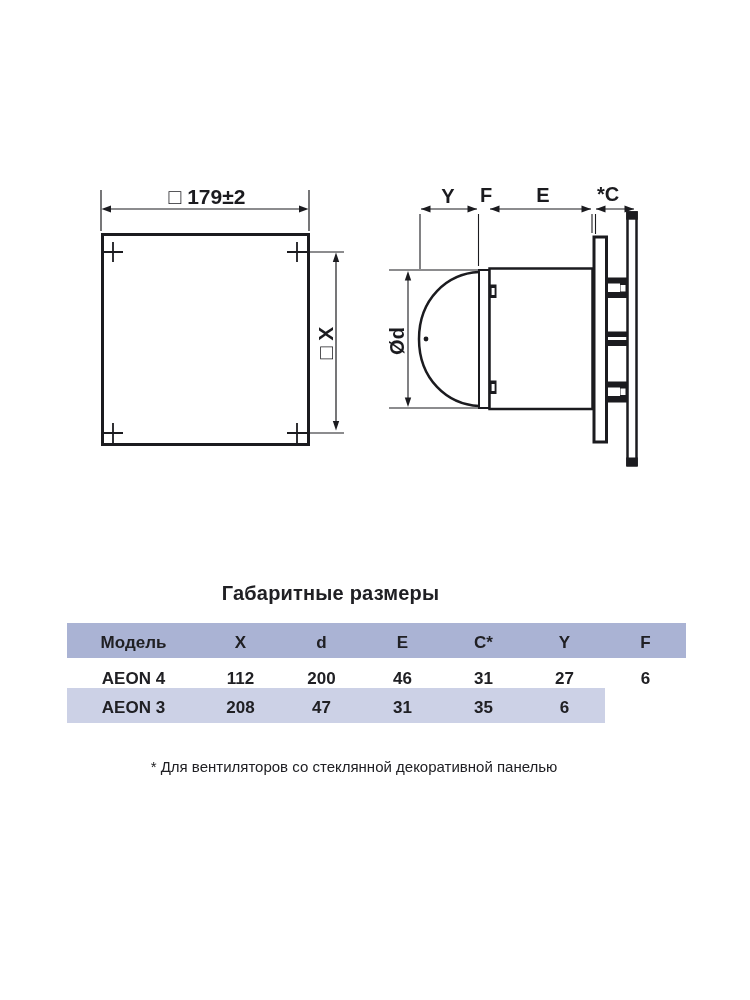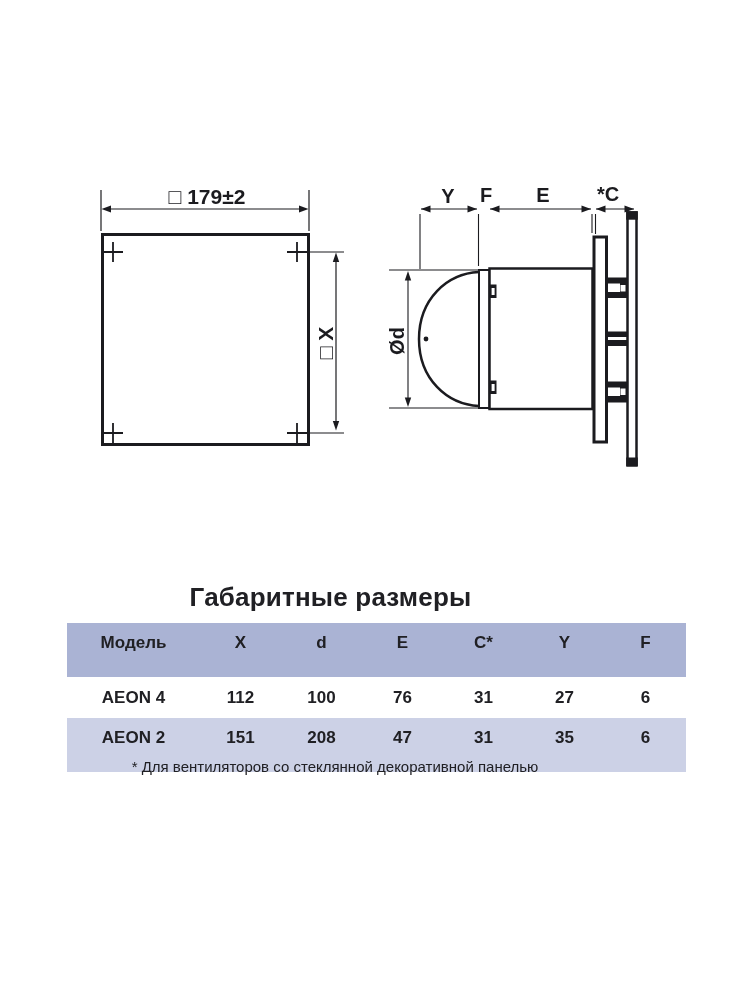--- a/index.html
+++ b/index.html
@@ -6,39 +6,39 @@
   body{
     width:750px;height:1000px;position:relative;background:#ffffff;
     font-family:"Liberation Sans", sans-serif;color:#202024;overflow:hidden;
   }
   .abs{position:absolute;}
   svg text{font-family:"Liberation Sans", sans-serif;font-weight:bold;fill:#1b1b1f;}
   .dim-label{font-size:20px;}
   .dim-label-lg{font-size:21px;}
   #table-title{
     left:0;top:582px;width:661px;text-align:center;
-    font-size:26px;font-weight:bold;letter-spacing:.2px;
+    font-size:20px;font-weight:bold;letter-spacing:.2px;
   }
   #dim-table{
     left:67px;top:623px;width:619px;
     display:grid;
     grid-template-columns:133px 81px 81px 81px 81px 81px 81px;
     grid-auto-rows:auto;
     font-size:17px;
   }
   #dim-table .cell{
-    height:54px;line-height:40px;text-align:center;white-space:nowrap;
+    height:35px;line-height:40px;text-align:center;white-space:nowrap;
   }
   #dim-table .hdr{background:#aab3d4;font-weight:bold;}
-  #dim-table .r1{background:#ffffff;height:41px;line-height:41px;font-weight:600;}
+  #dim-table .r1{background:#ffffff;height:30px;line-height:41px;font-weight:600;}
   #dim-table .r2{background:#ccd1e6;font-weight:600;}
   #dim-table .model{font-weight:bold;}
   #footnote{
     left:0;top:758px;width:670px;text-align:center;
-    font-size:15px;color:#202024;
+    font-size:15px;color:#202024;padding-left:19px;
   }
 </style>
 </head>
 <body>
 
 <svg class="abs" style="left:85px;top:178px;" width="270" height="280" viewBox="85 178 270 280">
   <g stroke="#1b1b1f" stroke-width="1.2" fill="none">
     <path d="M101 190 V231"></path>
     <path d="M309 190 V231"></path>
     <path d="M106 209 H304"></path>
@@ -123,28 +123,27 @@
   <div class="cell hdr model">Модель</div>
   <div class="cell hdr">X</div>
   <div class="cell hdr">d</div>
   <div class="cell hdr">E</div>
   <div class="cell hdr">C*</div>
   <div class="cell hdr">Y</div>
   <div class="cell hdr">F</div>
 
   <div class="cell r1 model">AEON 4</div>
   <div class="cell r1">112</div>
-  <div class="cell r1">100</div>
-  <div class="cell r1">76</div>
+  <div class="cell r1">200</div>
+  <div class="cell r1">46</div>
   <div class="cell r1">31</div>
   <div class="cell r1">27</div>
   <div class="cell r1">6</div>
 
-  <div class="cell r2 model">AEON 2</div>
-  <div class="cell r2">151</div>
+  <div class="cell r2 model">AEON 3</div>
   <div class="cell r2">208</div>
   <div class="cell r2">47</div>
   <div class="cell r2">31</div>
   <div class="cell r2">35</div>
   <div class="cell r2">6</div>
 </div>
 
 <div id="footnote" class="abs">* Для вентиляторов со стеклянной декоративной панелью</div>
 
 </body></html>

